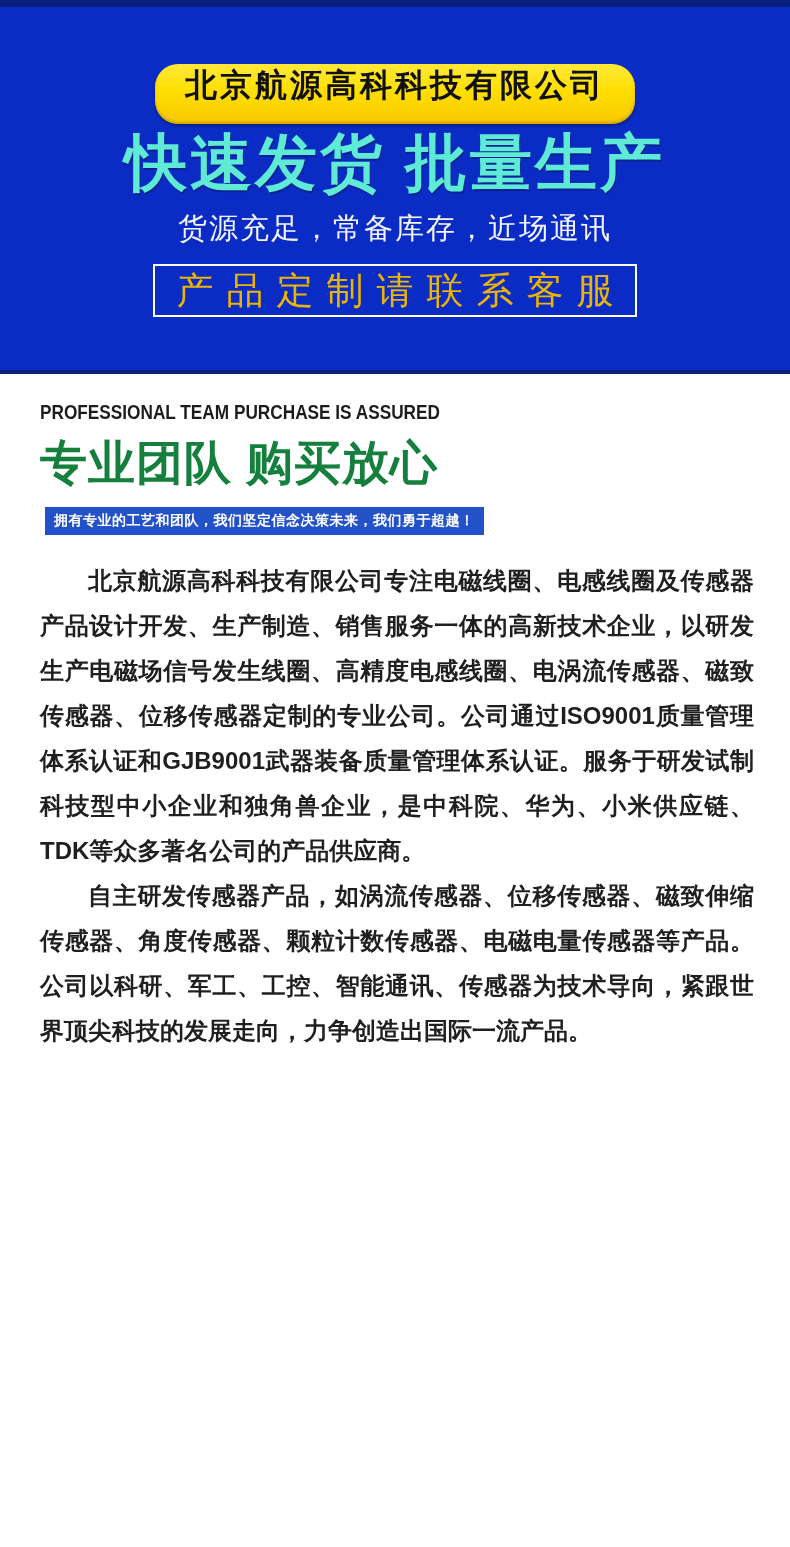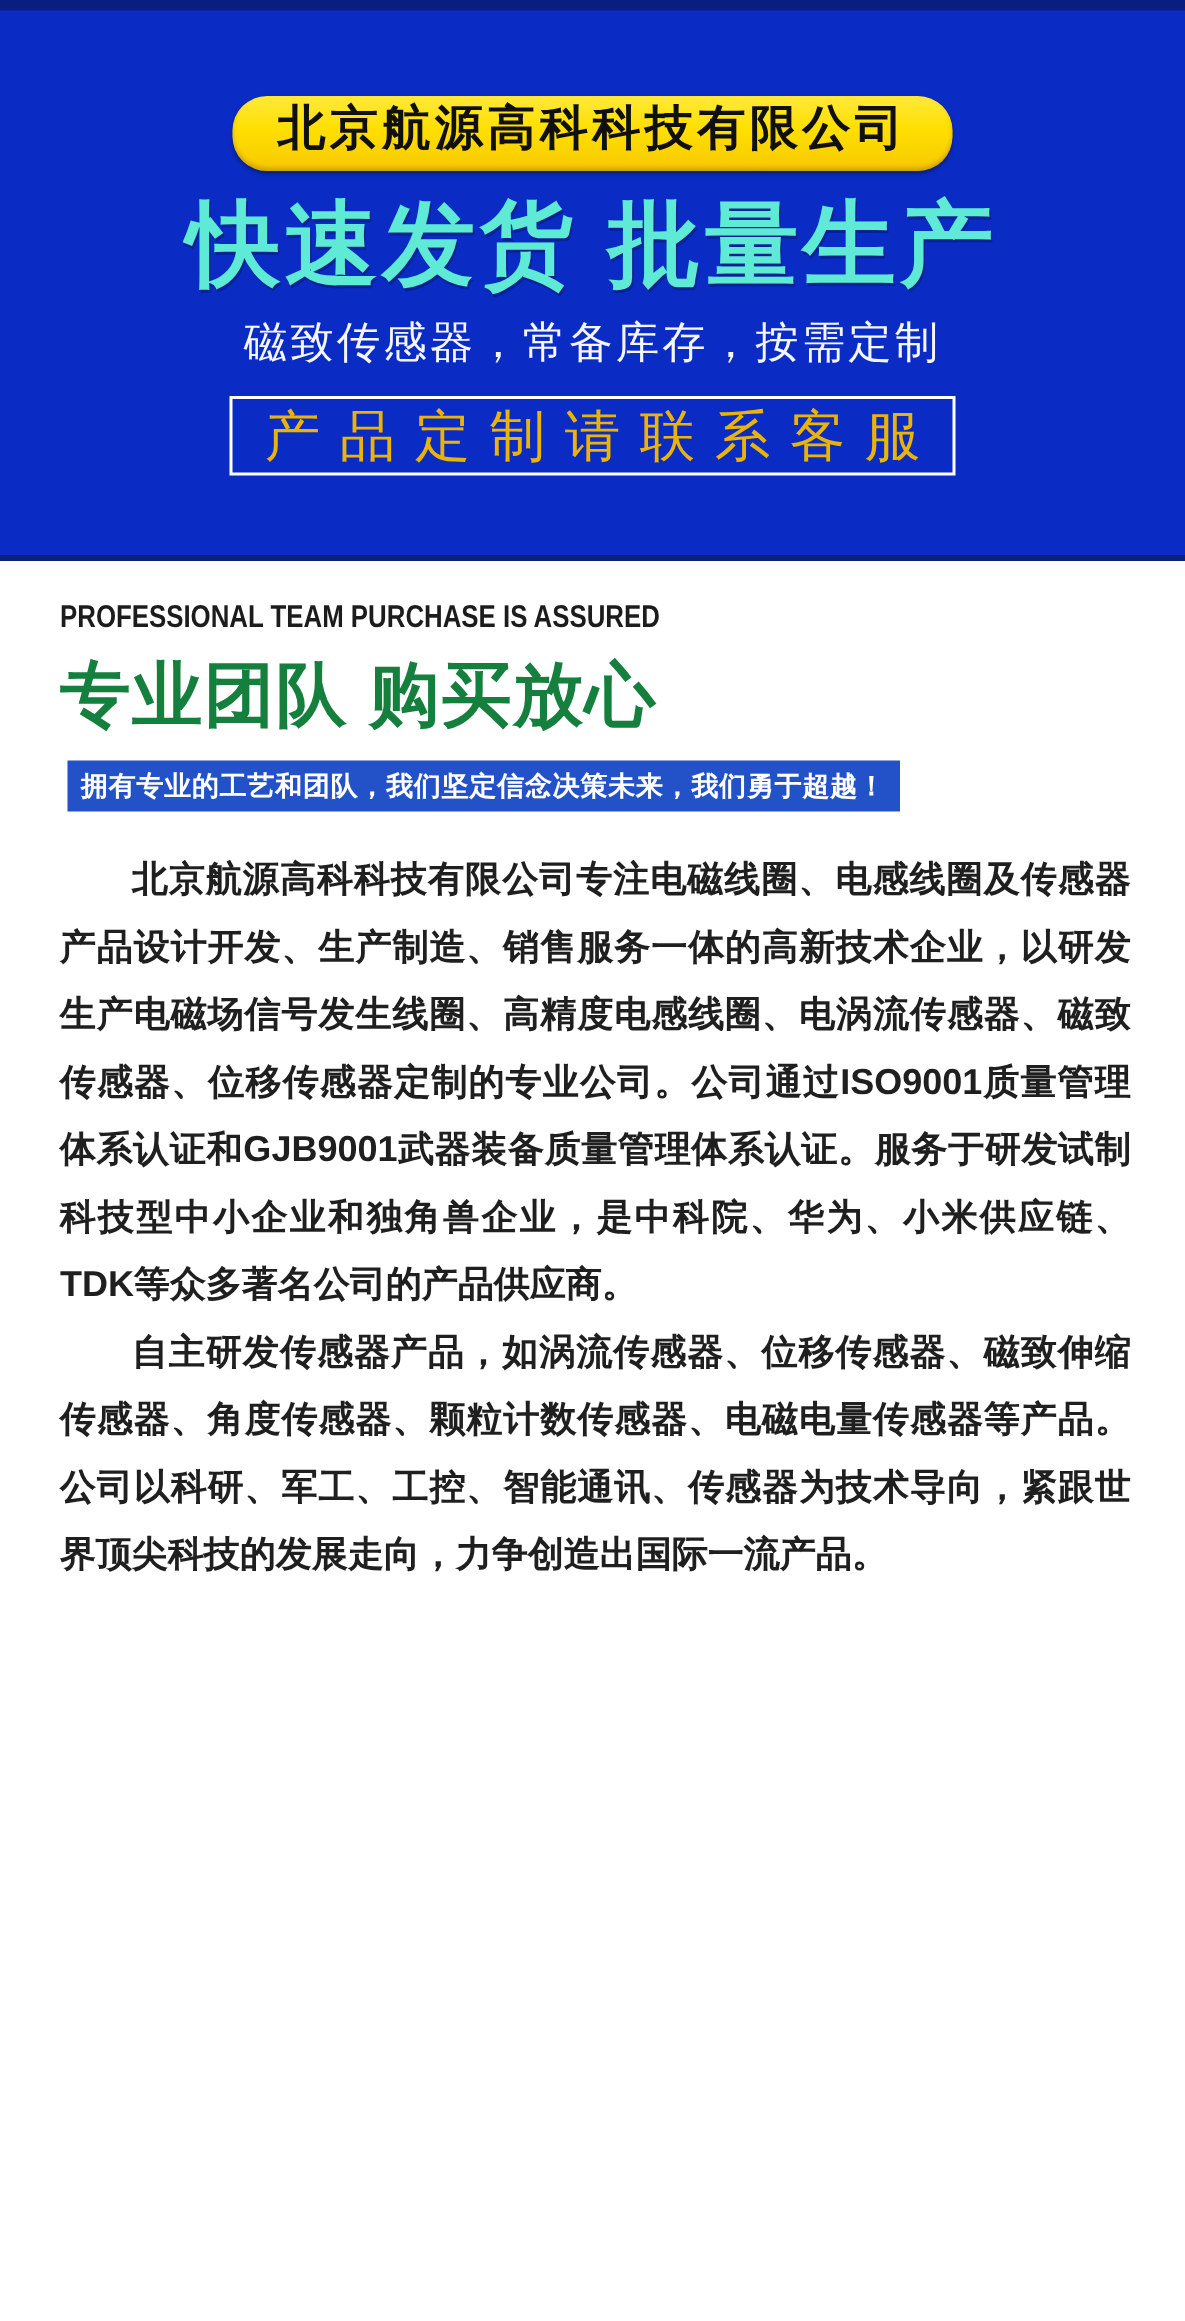--- a/index.html
+++ b/index.html
@@ -10,21 +10,21 @@
   
   .banner{
     position:relative;width:790px;height:370px;background:#0b2cc4;
     border-bottom:4px solid #0a2177;
   }
   .banner-top-strip{
     position:absolute;top:0;left:0;width:100%;height:7px;background:#081f80;
   }
   .badge-pill{
     position:absolute;top:64px;left:50%;transform:translateX(-50%);
-    height:50px;line-height:43px;padding:0 30px;border-radius:23px;
+    height:60px;line-height:43px;padding:0 30px;border-radius:23px;
     background:linear-gradient(180deg,#ffe93a 0%,#ffdf00 45%,#f7c800 100%);
     box-shadow:0 2px 3px rgba(0,0,0,.35), inset 0 -2px 3px rgba(160,110,0,.45);
     color:#101010;font-size:32px;font-weight:600;letter-spacing:3px;white-space:nowrap;
   }
   .headline{
     position:absolute;top:121px;left:0;width:100%;margin:0;text-align:center;
     color:#5eead4;font-size:62px;font-weight:800;letter-spacing:3px;white-space:nowrap;
     text-shadow:1px 2px 0 rgba(0,0,0,.25);
   }
   .subheadline{
@@ -43,39 +43,39 @@
   .eyebrow{
     margin:26px 0 0 0;color:#1c1c1c;font-size:21px;font-weight:600;
     transform:scaleX(.82);transform-origin:left center;white-space:nowrap;
   }
   .section-title{
     margin:8px 0 0 0;color:#15803d;font-size:47px;font-weight:700;
     letter-spacing:1px;white-space:nowrap;
   }
   .slogan-bar{
     display:inline-block;margin:12px 0 0 5px;background:#2351c8;color:#ffffff;
-    font-size:18px;font-weight:700;padding:5px 9px;letter-spacing:.5px;white-space:nowrap;
+    font-size:14px;font-weight:700;padding:5px 9px;letter-spacing:.5px;white-space:nowrap;
   }
   .paragraphs{margin-top:23px;}
   .paragraphs p{
     margin:0;color:#1f1f1f;font-size:24px;line-height:45px;
     text-align:justify;text-justify:inter-ideograph;text-indent:2em;
     font-weight:700;
   }
 </style>
 </head>
 <body>
 
 <div class="page">
 
   <div class="banner">
     <div class="banner-top-strip"></div>
     <div class="badge-pill">北京航源高科科技有限公司</div>
     <h1 class="headline">快速发货 批量生产</h1>
-    <div class="subheadline">磁致传感器，常备库存，按需定制</div>
+    <div class="subheadline">货源充足，常备库存，近场通讯</div>
     <div class="cta-box">产品定制请联系客服</div>
   </div>
 
   <div class="content">
     <div class="eyebrow">PROFESSIONAL TEAM PURCHASE IS ASSURED</div>
     <h2 class="section-title">专业团队 购买放心</h2>
     <div class="slogan-bar">拥有专业的工艺和团队，我们坚定信念决策未来，我们勇于超越！</div>
 
     <div class="paragraphs">
       <p>北京航源高科科技有限公司专注电磁线圈、电感线圈及传感器产品设计开发、生产制造、销售服务一体的高新技术企业，以研发生产电磁场信号发生线圈、高精度电感线圈、电涡流传感器、磁致传感器、位移传感器定制的专业公司。公司通过ISO9001质量管理体系认证和GJB9001武器装备质量管理体系认证。服务于研发试制科技型中小企业和独角兽企业，是中科院、华为、小米供应链、TDK等众多著名公司的产品供应商。</p>

